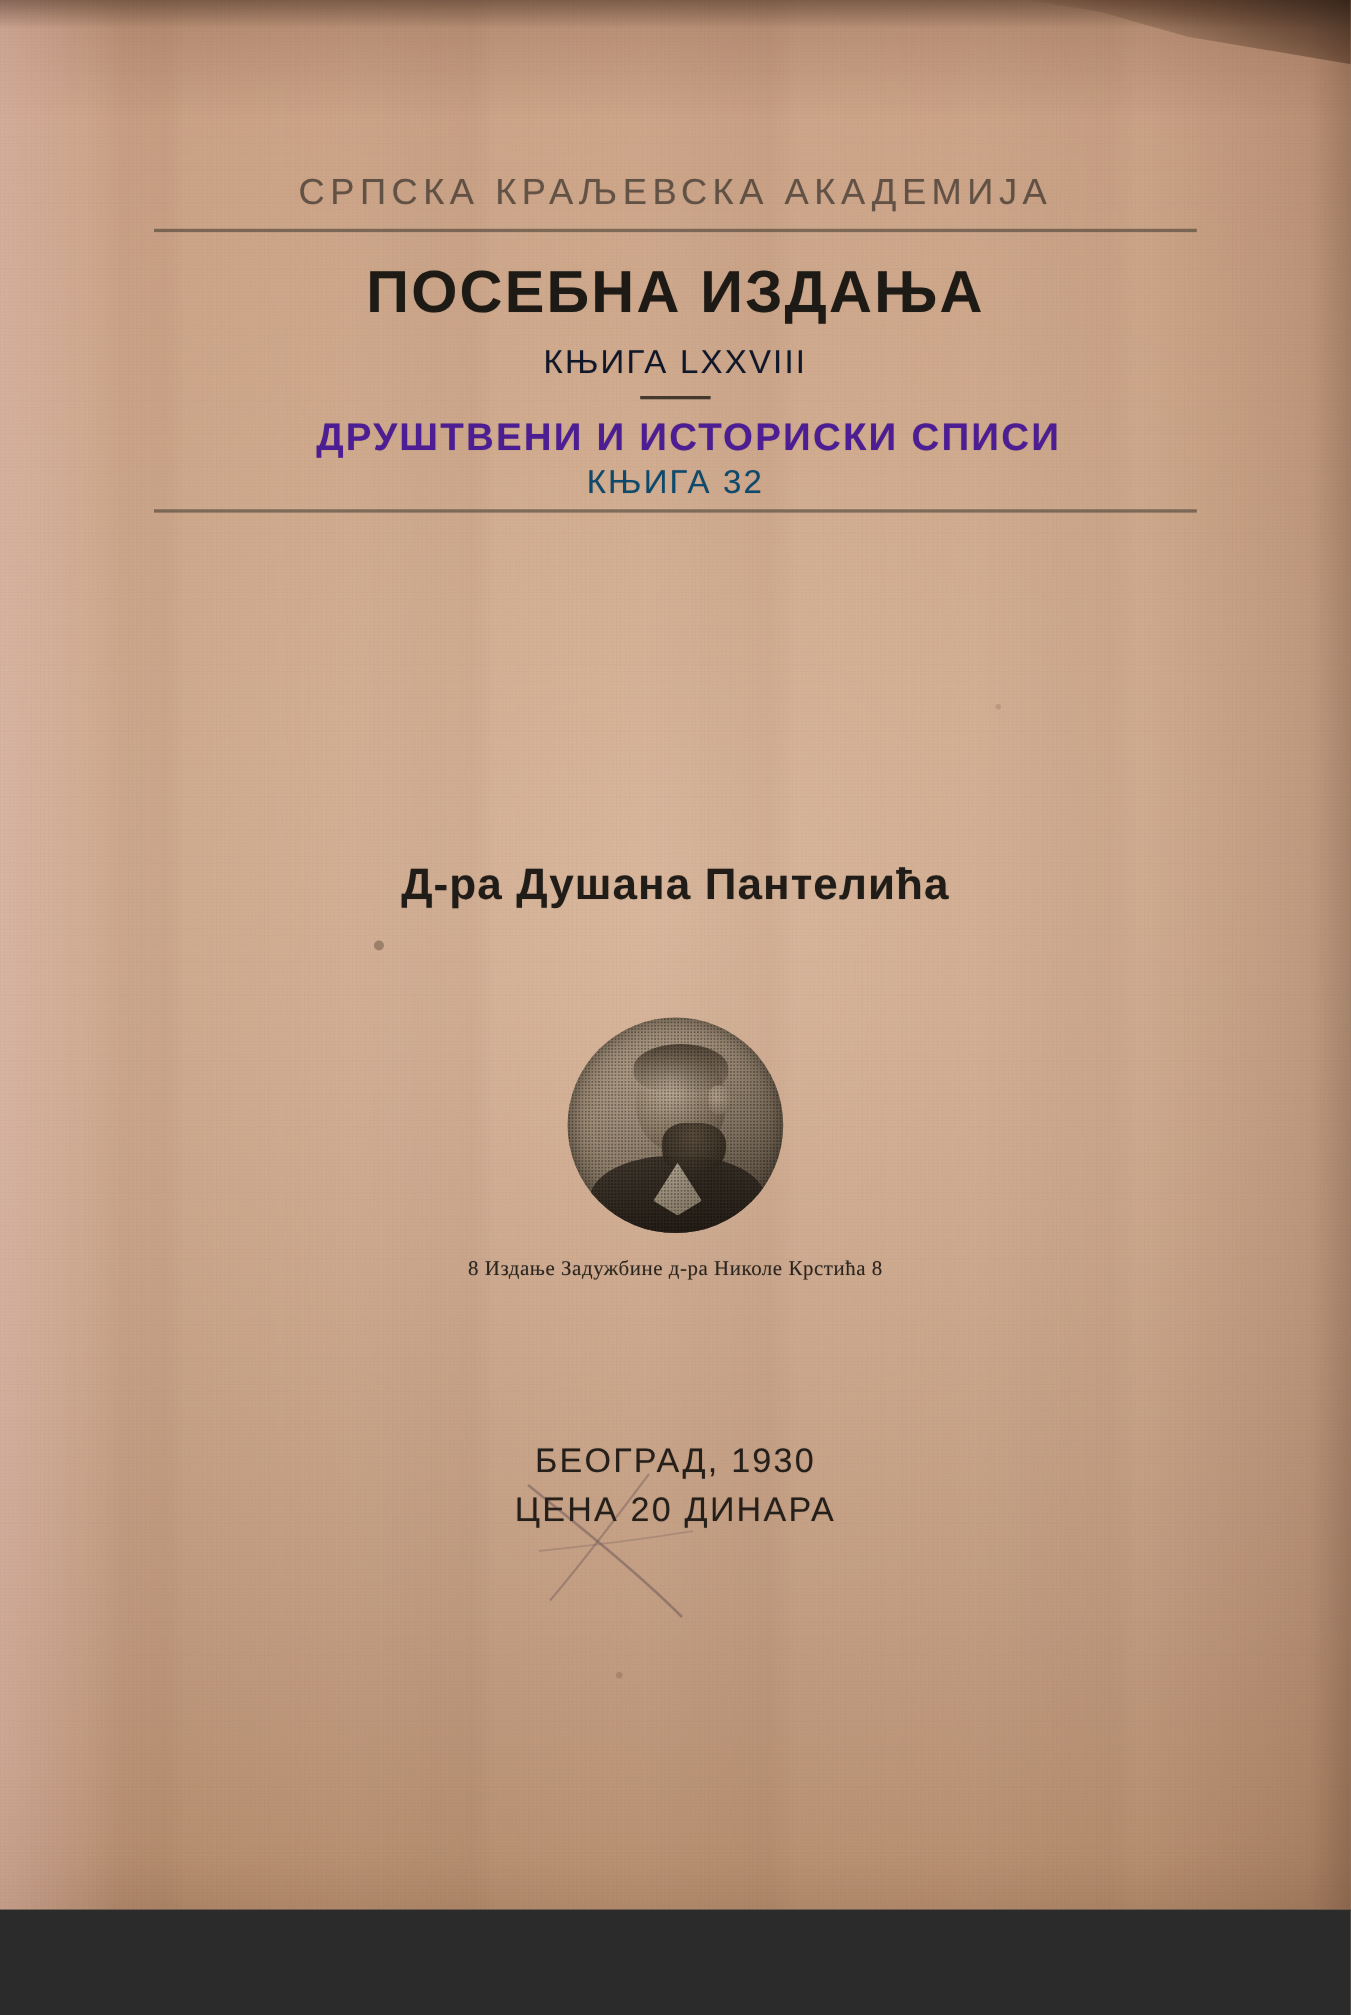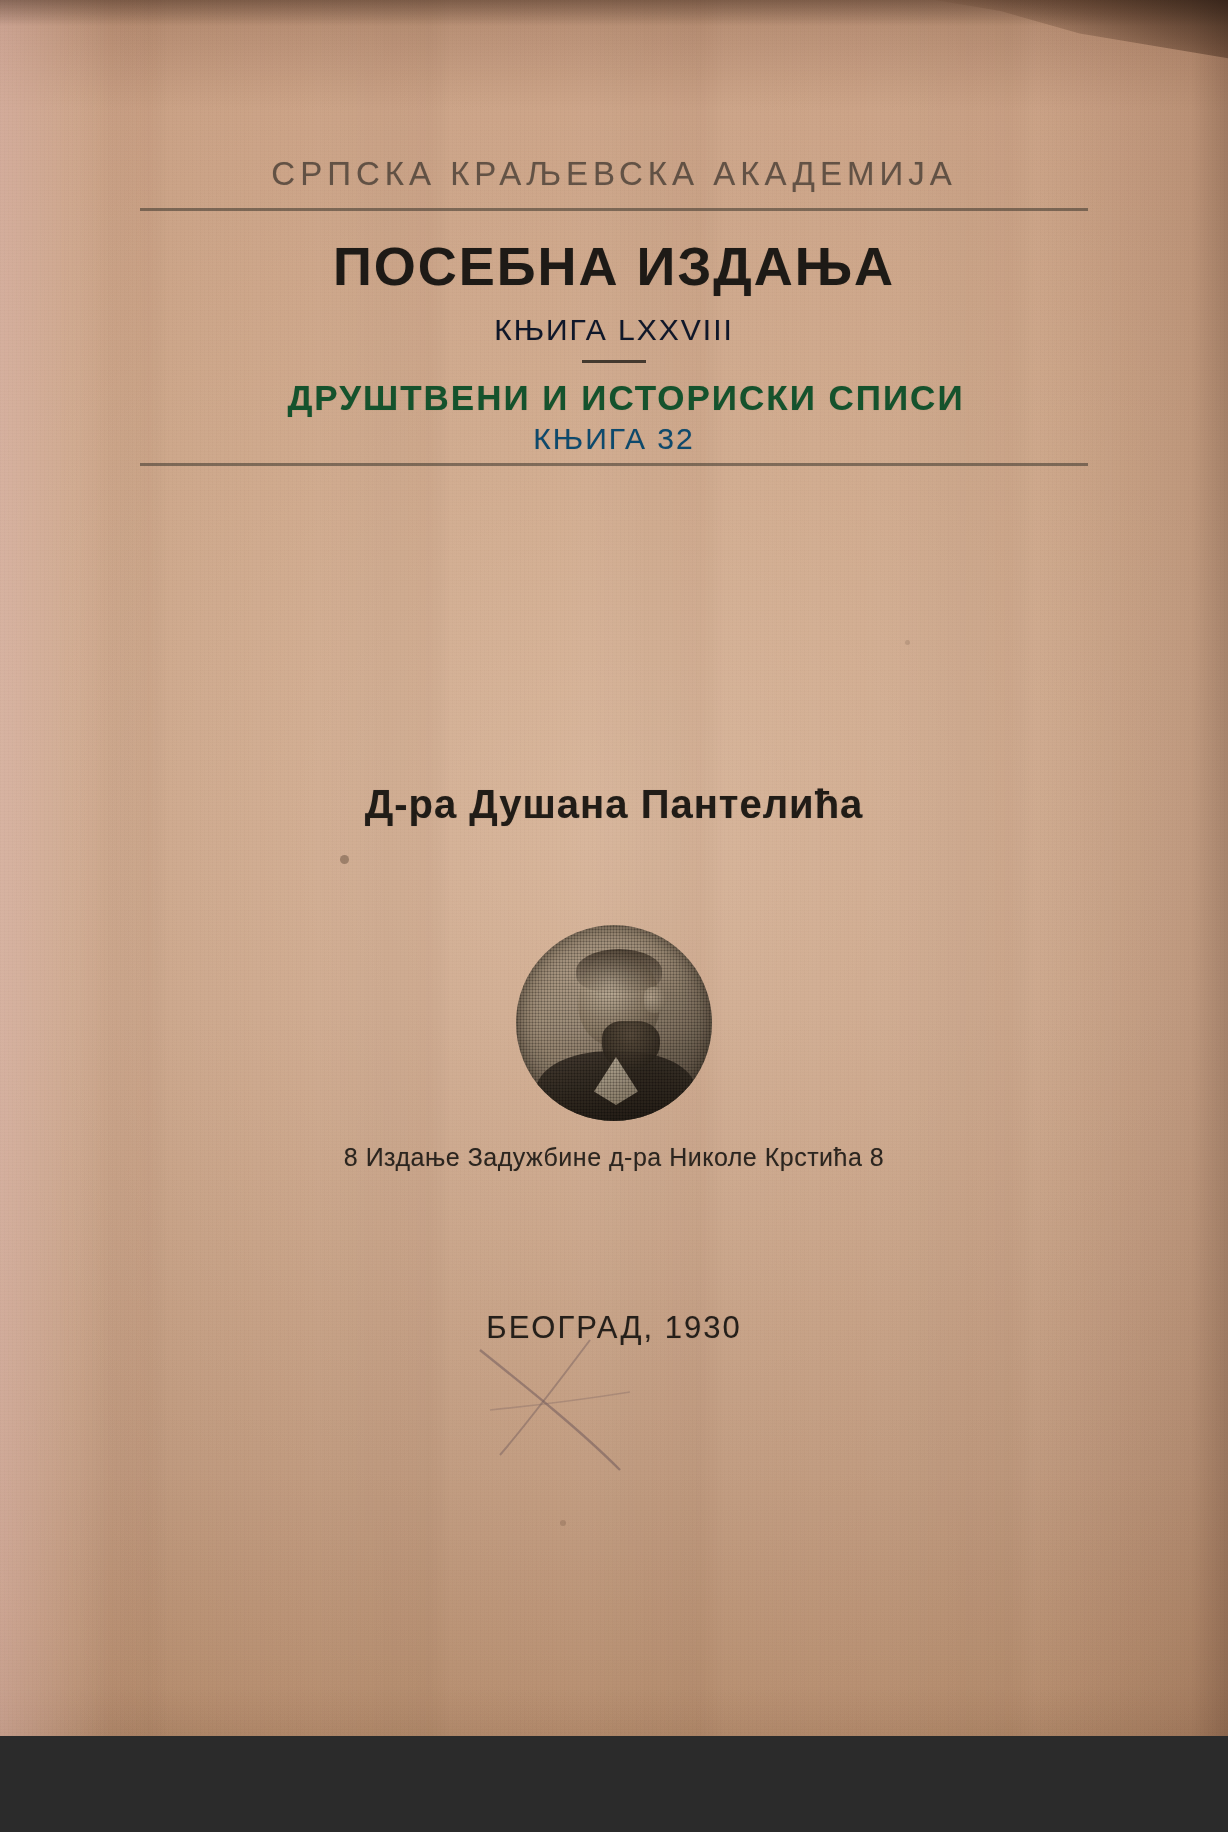--- a/index.html
+++ b/index.html
@@ -124,21 +124,21 @@
     transform: translateX(-50%);
     width: 64px; height: 3px;
     background: #2c261f;
     opacity: .85;
   }
   .subseries {
     top: 378px;
     font-size: 35px;
     font-weight: 600;
     letter-spacing: 2px;
-    color: #14532d;
+    color: #4c1d95;
     padding-left: 24px;
   }
   .subseries-book {
     top: 422px;
     font-size: 30px;
     letter-spacing: 2px;
     color: #0c4a6e;
   }
 
   .main-title {
@@ -237,23 +237,24 @@
     clip-path: polygon(50% 0, 100% 72%, 50% 100%, 0 72%);
   }
   .p-shade {
     position: absolute; inset: 0;
     border-radius: 50%;
     background: radial-gradient(circle at 68% 72%, rgba(20,16,12,0.32), rgba(0,0,0,0) 62%);
   }
 
   .edition-line {
     top: 1143px;
-    font-size: 25px;
+    font-size: 19px;
     letter-spacing: 0.5px;
     color: #2b251f;
+    font-family: Liberation Serif, serif;
   }
 
   .place-year {
     top: 1310px;
     font-size: 31px;
     letter-spacing: 2px;
     color: #241f1a;
   }
   .price {
     top: 1355px;
@@ -310,20 +311,21 @@
       <div class="p-beard"></div>
       <div class="p-collar"></div>
       <div class="p-shade"></div>
       <div class="halftone"></div>
     </div>
   </div>
 
   <div class="ink edition-line">8 Издање Задужбине д-ра Николе Крстића 8</div>
 
   <div class="ink place-year">БЕОГРАД, 1930</div>
+  <div class="ink price">ЦЕНА 20 ДИНАРА</div>
 
   <svg class="scribble" viewBox="0 0 170 160">
     <path d="M10 30 C60 70, 110 110, 150 150" stroke="rgba(45,35,60,0.55)" stroke-width="2.4" fill="none"></path>
     <path d="M30 135 C60 100, 90 60, 120 20" stroke="rgba(45,35,60,0.45)" stroke-width="2" fill="none"></path>
     <path d="M20 90 C70 85, 110 80, 160 72" stroke="rgba(45,35,60,0.30)" stroke-width="1.6" fill="none"></path>
   </svg>
 
   <div class="spot" style="left:340px; top:855px; width:9px; height:9px;"></div>
   <div class="spot" style="left:560px; top:1520px; width:6px; height:6px; opacity:.5;"></div>
   <div class="spot" style="left:905px; top:640px; width:5px; height:5px; opacity:.4;"></div>

